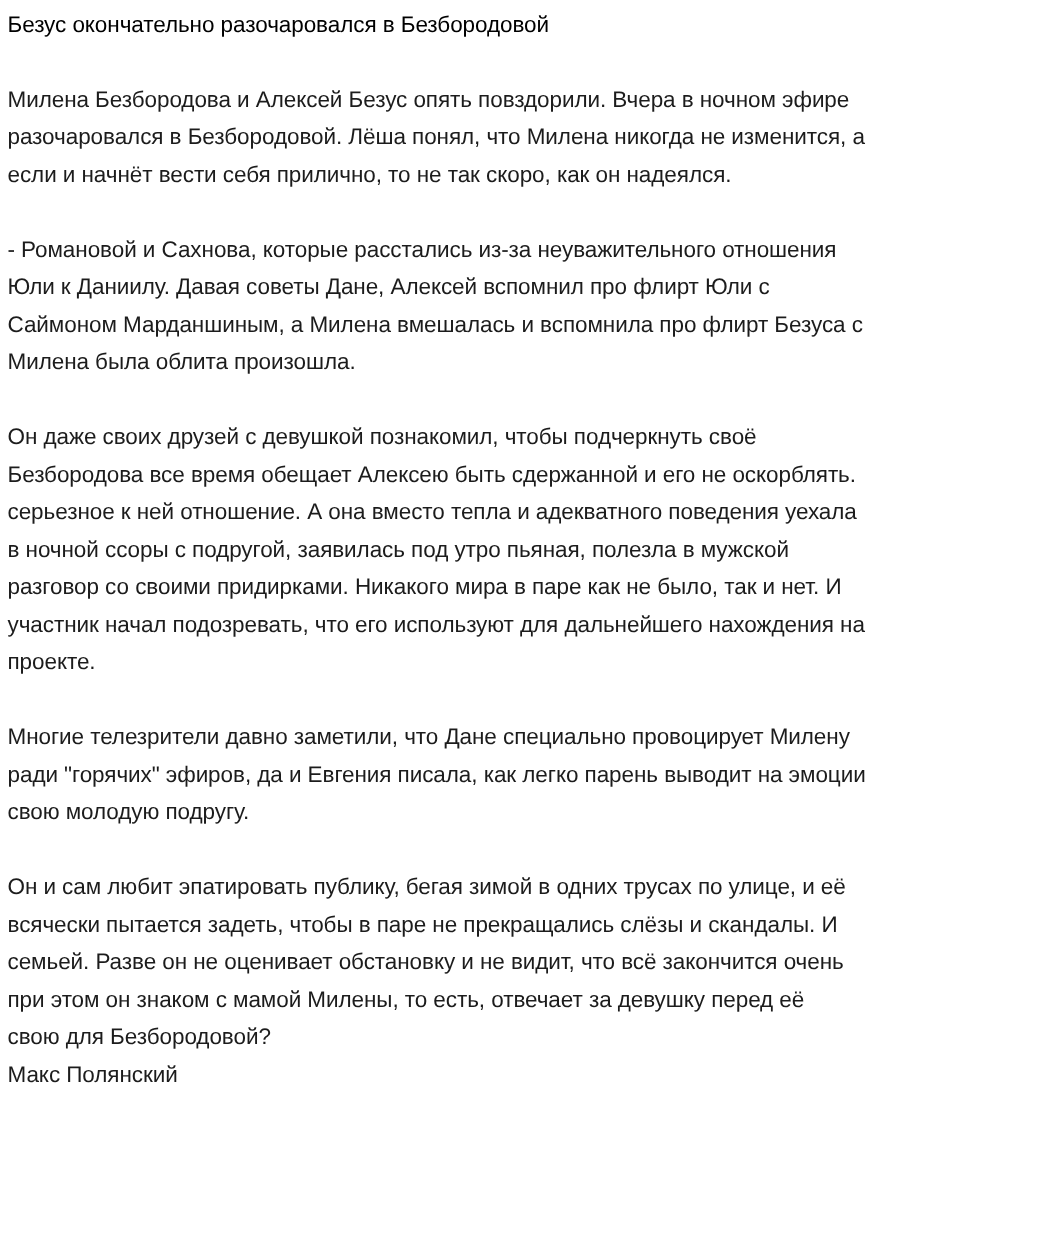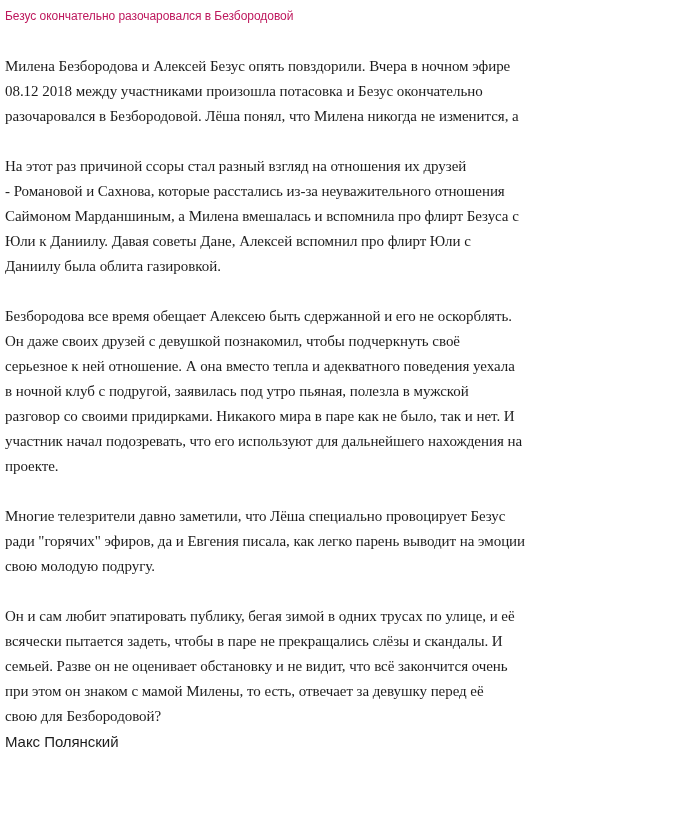--- a/index.html
+++ b/index.html
@@ -17,24 +17,24 @@
     -webkit-font-smoothing: antialiased;
   }
 
   .article {
     padding: 4px 12px 0 5px;
     box-sizing: border-box;
     width: 699px;
   }
 
   .article-title {
-    font-size: 12px;
+    font-size: 15px;
     line-height: 25px;
     font-weight: 400;
-    color: #be185d;
+    color: #000000;
     margin: 0;
     letter-spacing: -0.05px;
     white-space: nowrap;
   }
 
   .spacer-after-title {
     height: 25px;
   }
 
   .para {
@@ -46,21 +46,20 @@
     letter-spacing: -0.05px;
   }
 
   .para + .para {
     margin-top: 25px;
   }
 
   .para .line {
     display: block;
     white-space: nowrap;
-    font-family: Liberation Serif, serif;
   }
 
   .signature {
     font-size: 15px;
     line-height: 25px;
     font-weight: 400;
     color: #1c1c1c;
     margin: 0;
     white-space: nowrap;
     letter-spacing: -0.05px;
@@ -71,41 +70,40 @@
 
 <article class="article">
 
   <h1 class="article-title">Безус окончательно разочаровался в Безбородовой</h1>
 
   <div class="spacer-after-title"></div>
 
   <div id="paragraphs-container">
       <p class="para">
         <span class="line">Милена Безбородова и Алексей Безус опять повздорили. Вчера в ночном эфире</span>
-        <span class="line">08.12 2018 между участниками произошла потасовка и Безус окончательно</span>
         <span class="line">разочаровался в Безбородовой. Лёша понял, что Милена никогда не изменится, а</span>
+        <span class="line">если и начнёт вести себя прилично, то не так скоро, как он надеялся.</span>
       </p>
       <p class="para">
-        <span class="line">На этот раз причиной ссоры стал разный взгляд на отношения их друзей</span>
         <span class="line">- Романовой и Сахнова, которые расстались из-за неуважительного отношения</span>
+        <span class="line">Юли к Даниилу. Давая советы Дане, Алексей вспомнил про флирт Юли с</span>
         <span class="line">Саймоном Марданшиным, а Милена вмешалась и вспомнила про флирт Безуса с</span>
-        <span class="line">Юли к Даниилу. Давая советы Дане, Алексей вспомнил про флирт Юли с</span>
-        <span class="line">Даниилу была облита газировкой.</span>
+        <span class="line">Милена была облита произошла.</span>
       </p>
       <p class="para">
+        <span class="line">Он даже своих друзей с девушкой познакомил, чтобы подчеркнуть своё</span>
         <span class="line">Безбородова все время обещает Алексею быть сдержанной и его не оскорблять.</span>
-        <span class="line">Он даже своих друзей с девушкой познакомил, чтобы подчеркнуть своё</span>
         <span class="line">серьезное к ней отношение. А она вместо тепла и адекватного поведения уехала</span>
-        <span class="line">в ночной клуб с подругой, заявилась под утро пьяная, полезла в мужской</span>
+        <span class="line">в ночной ссоры с подругой, заявилась под утро пьяная, полезла в мужской</span>
         <span class="line">разговор со своими придирками. Никакого мира в паре как не было, так и нет. И</span>
         <span class="line">участник начал подозревать, что его используют для дальнейшего нахождения на</span>
         <span class="line">проекте.</span>
       </p>
       <p class="para">
-        <span class="line">Многие телезрители давно заметили, что Лёша специально провоцирует Безус</span>
+        <span class="line">Многие телезрители давно заметили, что Дане специально провоцирует Милену</span>
         <span class="line">ради "горячих" эфиров, да и Евгения писала, как легко парень выводит на эмоции</span>
         <span class="line">свою молодую подругу.</span>
       </p>
       <p class="para">
         <span class="line">Он и сам любит эпатировать публику, бегая зимой в одних трусах по улице, и её</span>
         <span class="line">всячески пытается задеть, чтобы в паре не прекращались слёзы и скандалы. И</span>
         <span class="line">семьей. Разве он не оценивает обстановку и не видит, что всё закончится очень</span>
         <span class="line">при этом он знаком с мамой Милены, то есть, отвечает за девушку перед её</span>
         <span class="line">свою для Безбородовой?</span>
       </p>

